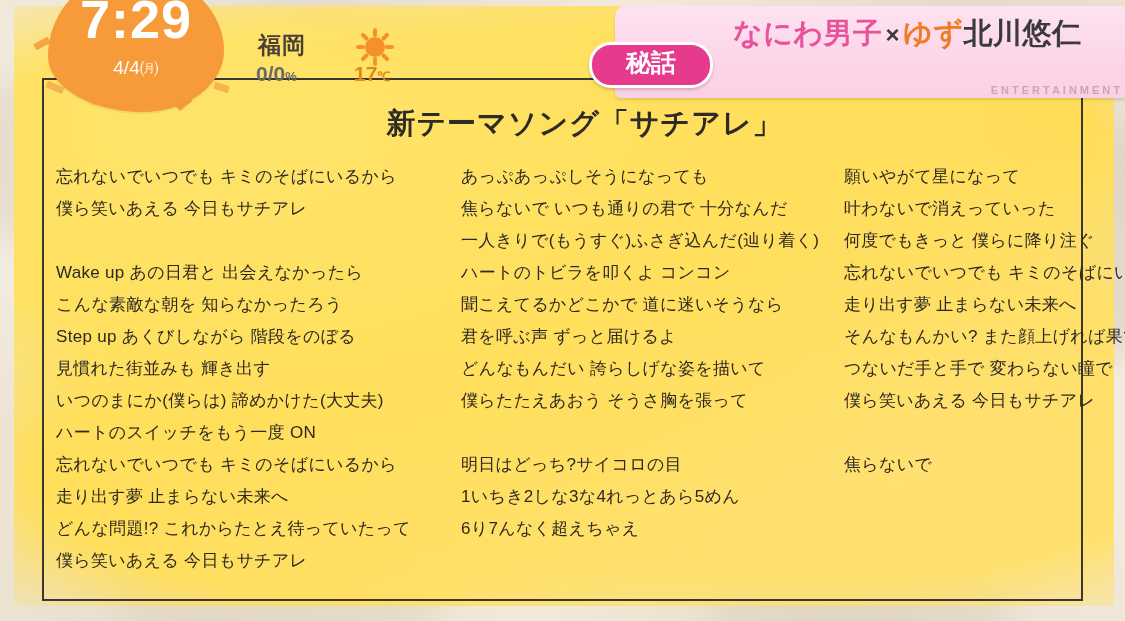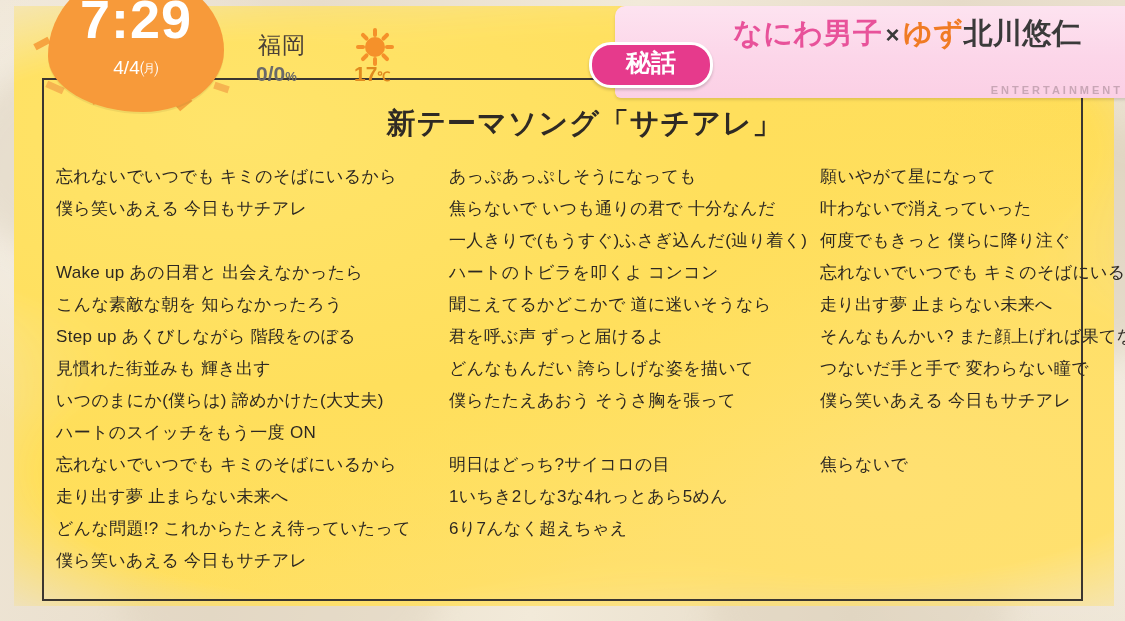--- a/index.html
+++ b/index.html
@@ -125,21 +125,21 @@
     left: 250px;
     top: 22px;
     width: 180px;
     height: 70px;
   }
   .weather-city {
     position: absolute;
     left: 8px;
     top: 8px;
     font-size: 23px;
-    font-weight: normal;
+    font-weight: bold;
     color: #4a4038;
     letter-spacing: 1px;
   }
   .weather-rain {
     position: absolute;
     left: 6px;
     top: 40px;
     font-size: 21px;
     font-weight: bold;
     color: #6a6a6a;
@@ -270,21 +270,21 @@
     letter-spacing: 1px;
   }
 
   
   .lyrics {
     position: absolute;
     left: 56px;
     top: 168px;
     width: 1016px;
     display: flex;
-    gap: 0;
+    gap: 12px;
   }
   .lyric-col {
     width: 338px;
     box-sizing: border-box;
   }
   .lyric-col.c2 { padding-left: 55px; }
   .lyric-col.c3 { padding-left: 88px; }
   .lyric-line {
     font-size: 17px;
     color: #2d2822;

